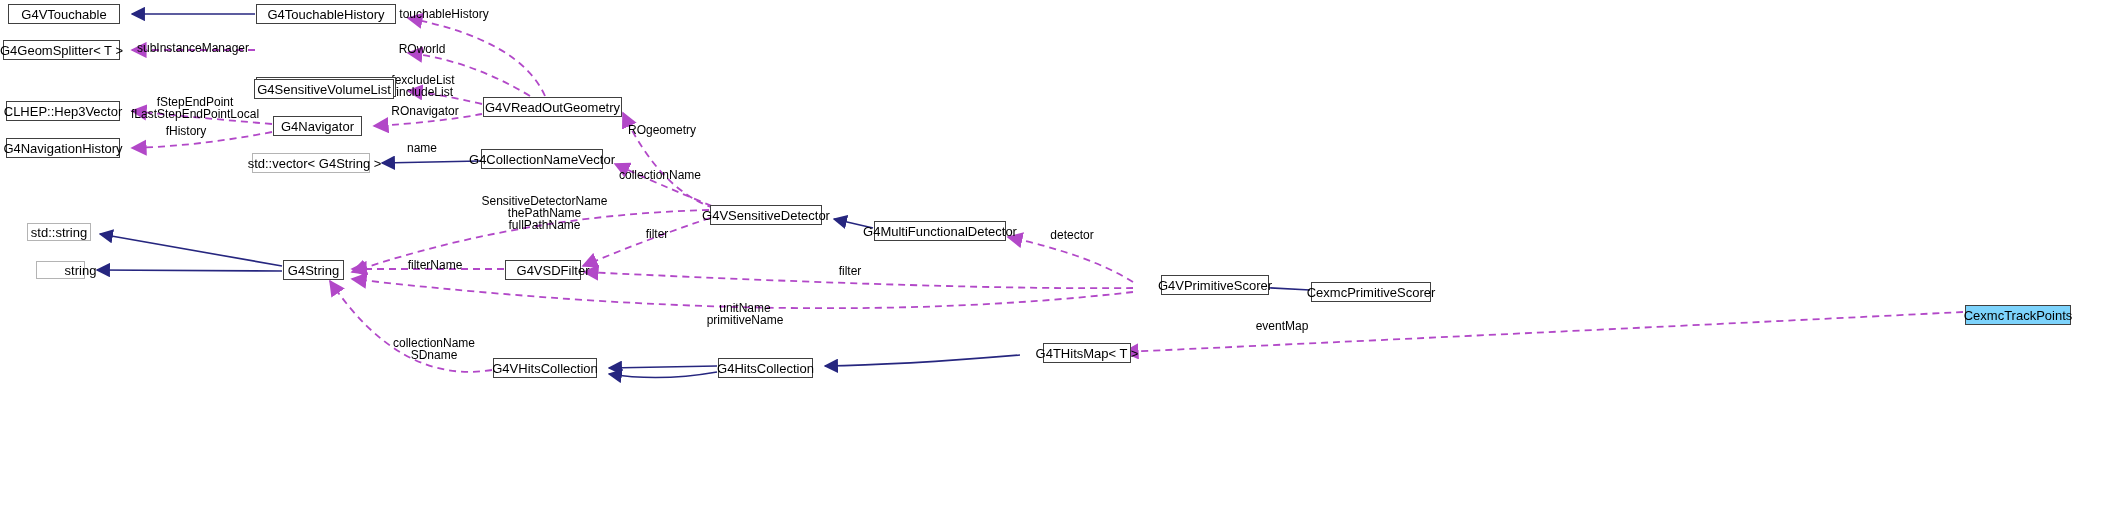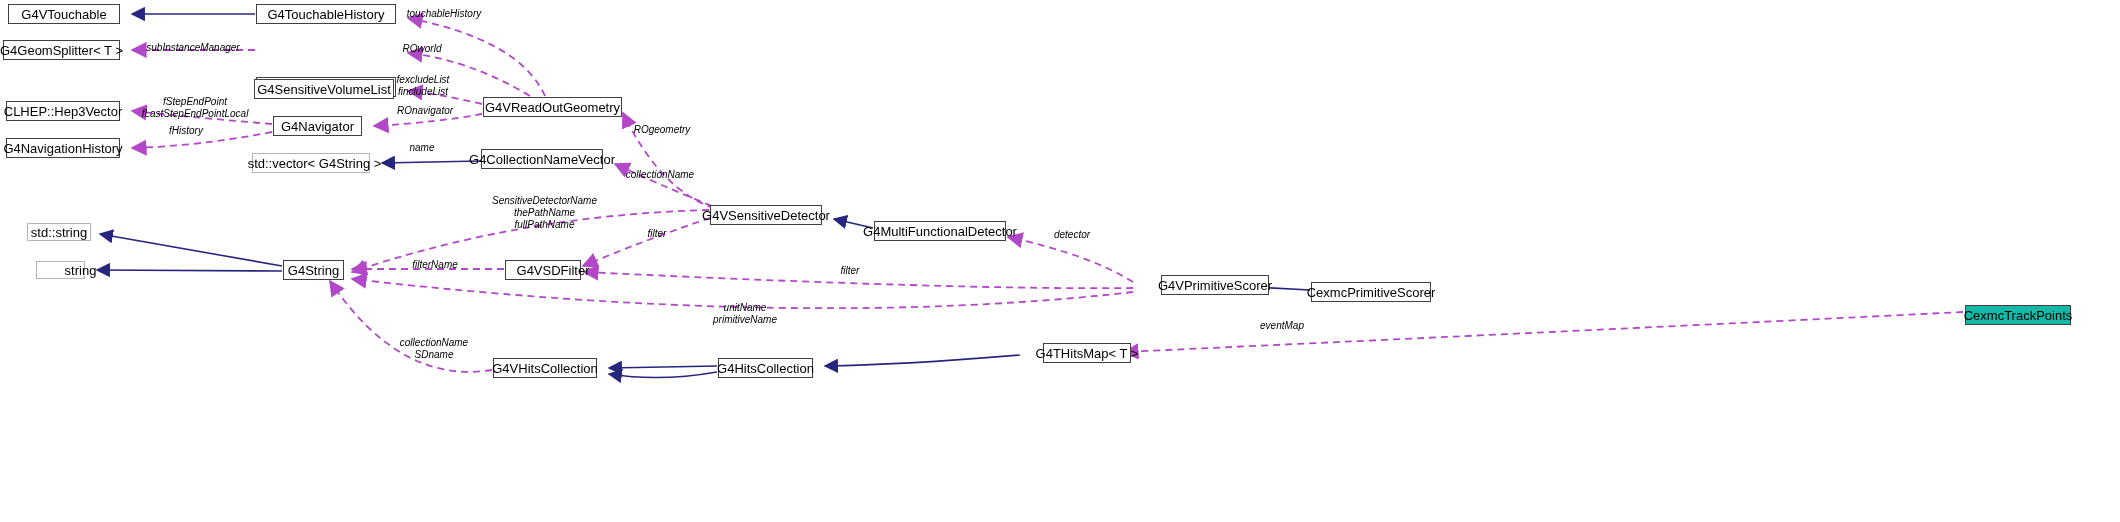--- a/index.html
+++ b/index.html
@@ -22,31 +22,30 @@
     font-size:13px;
     line-height:1;
     display:flex;
     align-items:center;
     justify-content:center;
     white-space:nowrap;
     letter-spacing:0px;
     z-index:5;
   }
   .node.stl{border:1px solid #b4b4b4;background:#ffffff;}
-  .node.current{background:#14b8a6;border:1px solid #404040;}
+  .node.current{background:#7dd3fc;border:1px solid #404040;}
   .elabel{
     position:absolute;
     color:#000000;
-    font-size:10px;
+    font-size:12px;
     line-height:12px;
     text-align:center;
     white-space:pre;
     z-index:4;
     pointer-events:none;
-    font-style:italic;
   }
 </style>
 </head>
 <body>
 
 <div id="diagram">
 
   <svg id="edges" viewBox="0 0 2120 522" width="2120" height="522" xmlns="http://www.w3.org/2000/svg">
     <defs>
       <marker id="inhArrow" viewBox="0 0 10 10" refX="9" refY="5" markerWidth="9" markerHeight="9" orient="auto-start-reverse">

